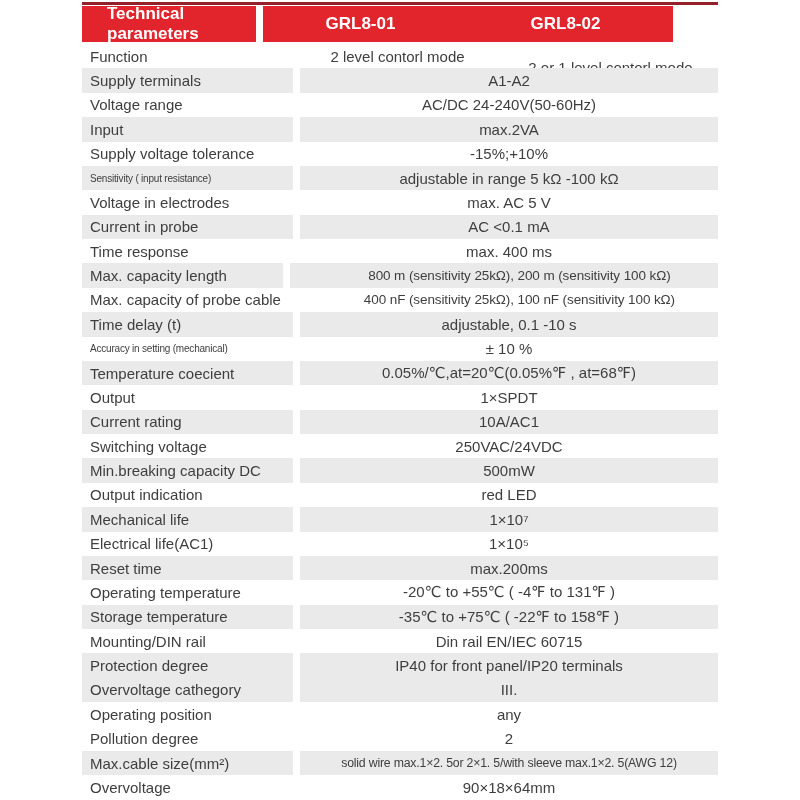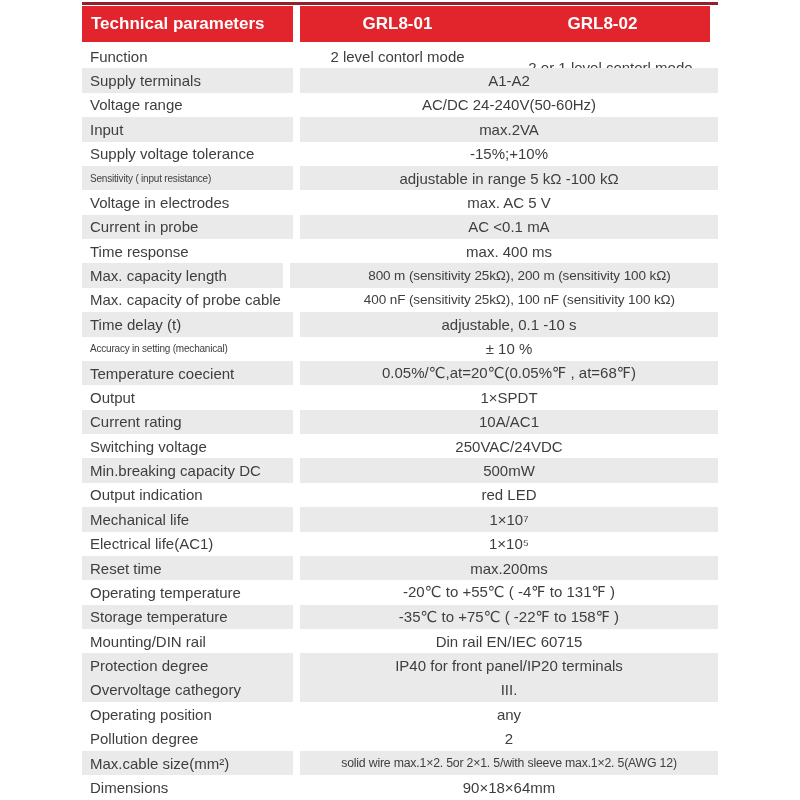--- a/index.html
+++ b/index.html
@@ -36,24 +36,24 @@
     background: var(--accent-red, #e2242c);
     color: #ffffff;
     font-weight: bold;
     font-size: 17px;
     display: flex;
     align-items: center;
     justify-content: center;
     box-sizing: border-box;
   }
   .hc1 {
-    width: 211px;
+    width: 174px;
     margin-right: 7px;
     justify-content: flex-start;
-    padding-left: 9px;
+    padding-left: 25px;
   }
   .hc2 { width: 195px; margin-right: 0; }
   .hc3 { width: 215px; }
 
   .tbody {
     position: absolute;
     left: 82px;
     top: 44px;
     width: 636px;
   }
@@ -237,17 +237,17 @@
       </div>
       <div class="row">
         <div class="lbl">Pollution degree</div>
         <div class="val">2</div>
       </div>
       <div class="row alt">
         <div class="lbl">Max.cable size(mm²)</div>
         <div class="val shrink-val-2">solid wire max.1×2. 5or 2×1. 5/with sleeve max.1×2. 5(AWG 12)</div>
       </div>
       <div class="row">
-        <div class="lbl">Dimensions</div>
+        <div class="lbl">Overvoltage</div>
         <div class="val">90×18×64mm</div>
       </div>
     </div>
 </div>
 
 </body></html>

